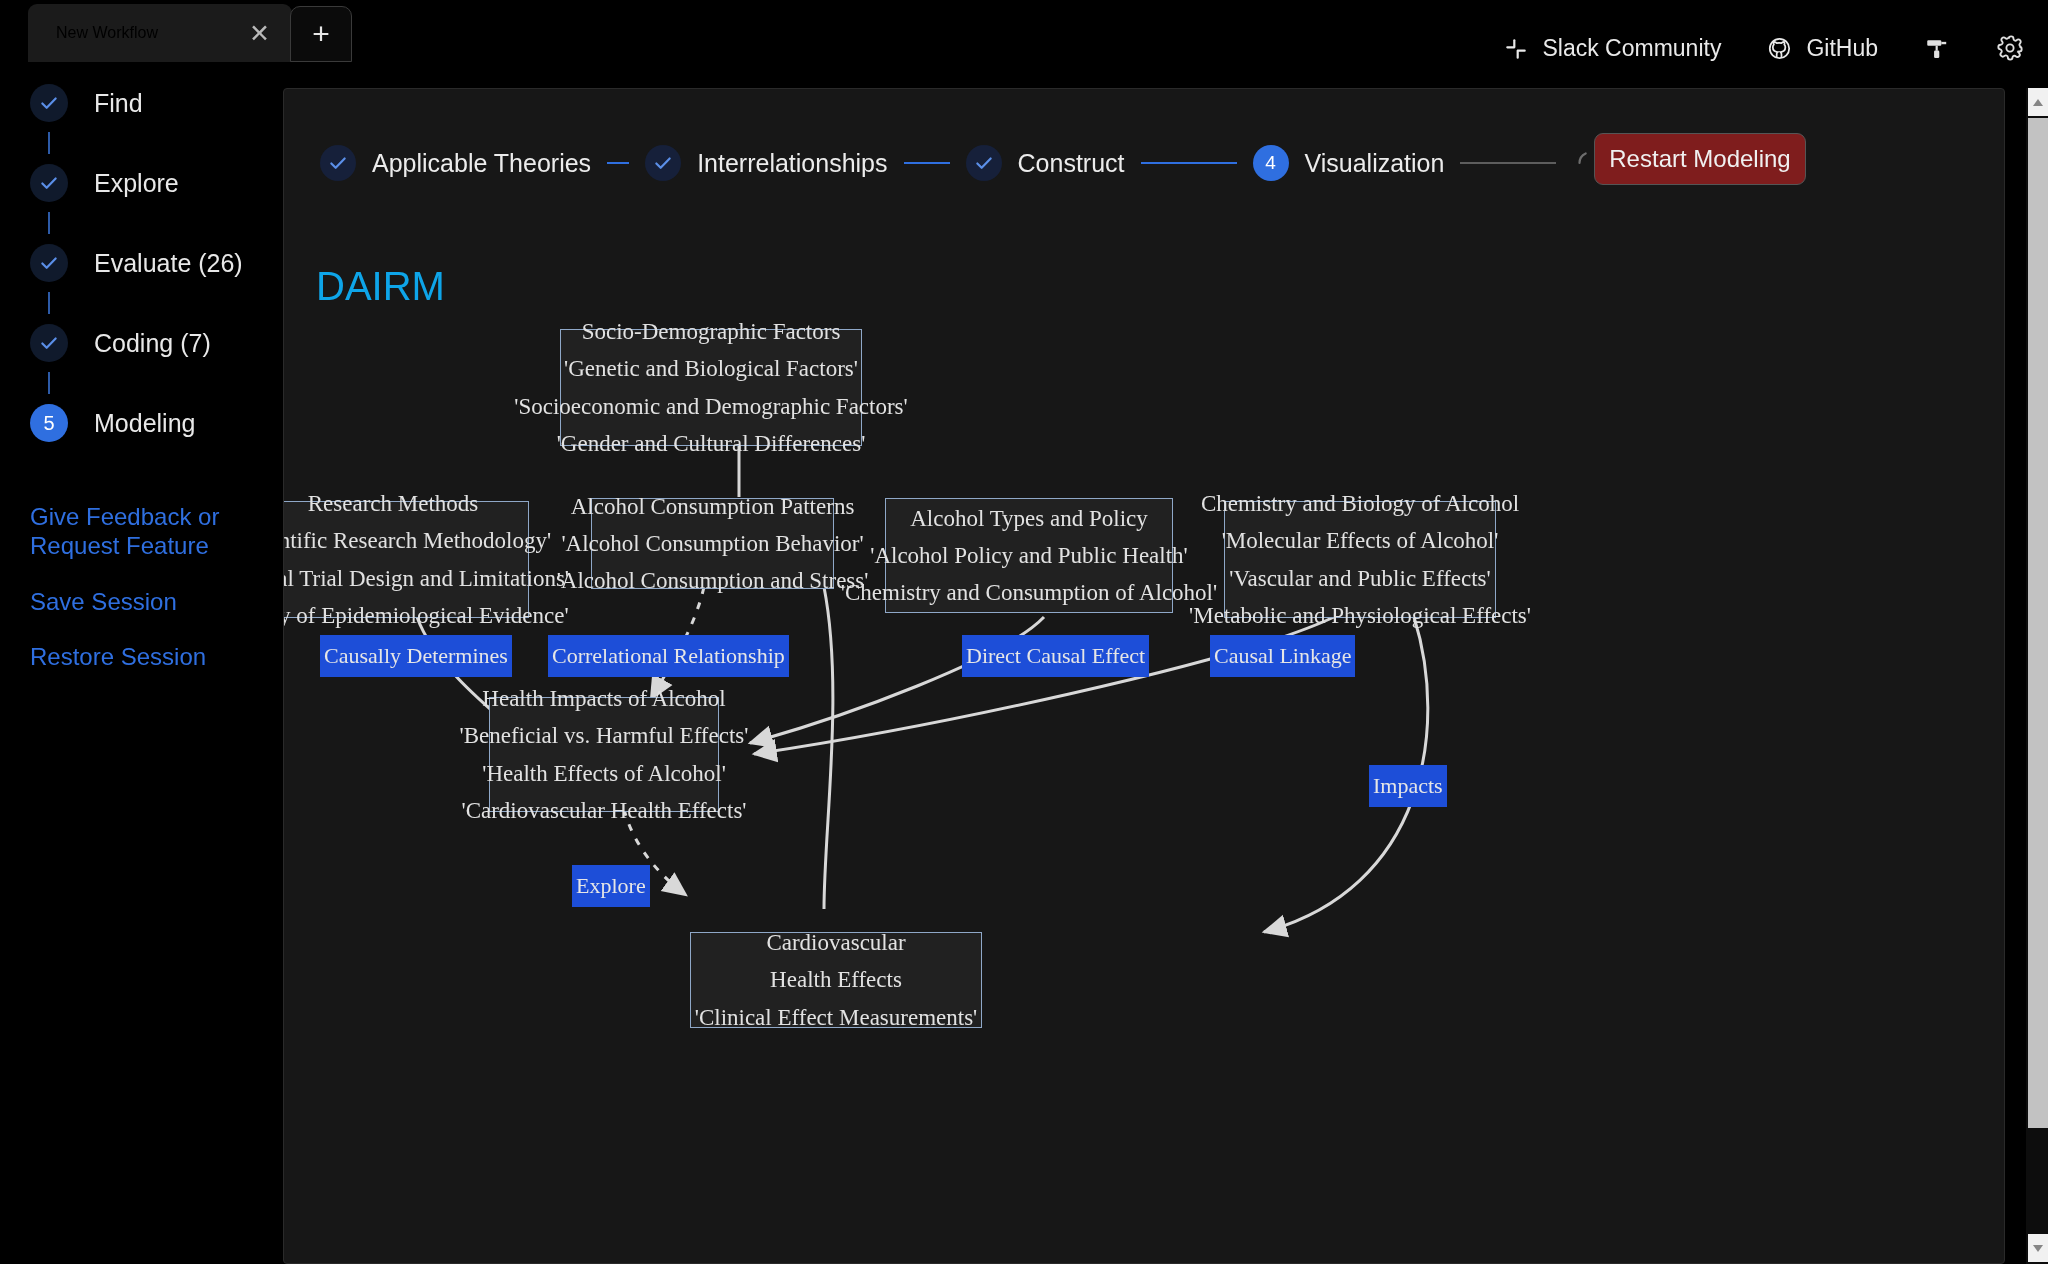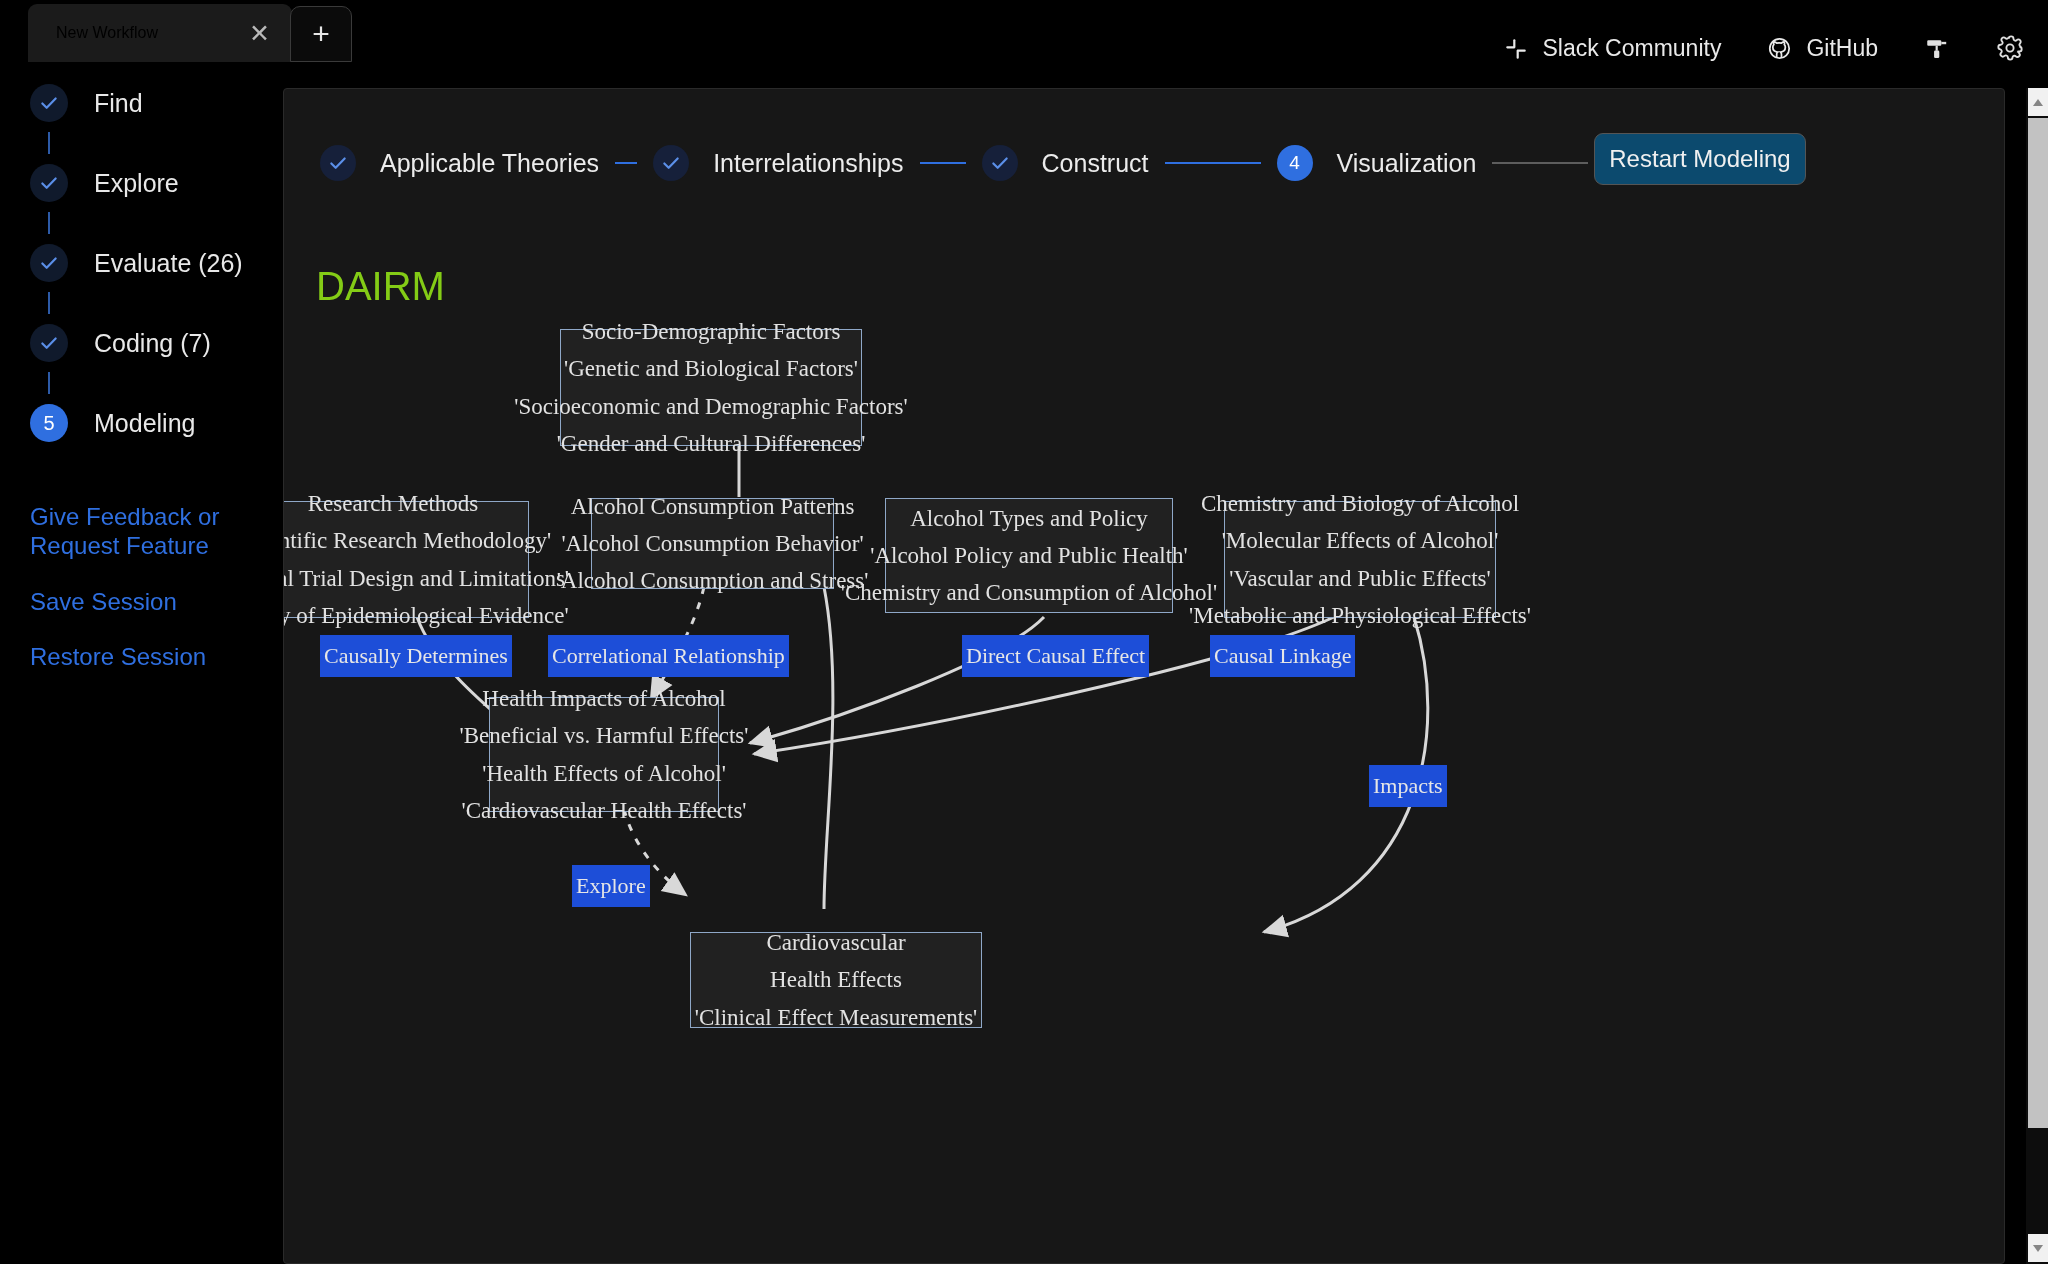--- a/index.html
+++ b/index.html
@@ -45,35 +45,35 @@
   .connector { width:2px; height:22px; background:#2d5ba8; margin-left:48px; }
   .side-links { margin-top:50px; padding-left:30px; }
   .side-link { color:#2f6fe0; font-size:24px; line-height:1.22; margin-bottom:26px; max-width:210px; }
 
   
   .panel {
     position:absolute; left:283px; top:88px; width:1722px; height:1176px;
     background:#171717; border:1px solid #2a2a2a; border-radius:4px; overflow:hidden;
   }
   .stepper { position:absolute; left:36px; top:56px; display:flex; align-items:center; }
-  .sitem { display:flex; align-items:center; gap:24px; }
+  .sitem { display:flex; align-items:center; gap:16px; }
   .sbullet { width:36px; height:36px; border-radius:50%; display:flex; align-items:center; justify-content:center; flex:none; }
   .sbullet.done { background:#16203a; }
   .sbullet.cur { background:#2f6fe0; color:#fff; font-size:19px; }
   .sbullet.pend { background:transparent; }
   .slabel { color:#ececec; font-size:25px; white-space:nowrap; }
   .slabel.dim { color:#8b8b8b; }
   .sline { height:2px; background:#2f6fe0; margin:0 16px; }
   .sline.grey { background:#5d5d5d; }
   .restart {
     position:absolute; left:1310px; top:44px; width:212px; height:52px;
-    border:1px solid #555; border-radius:9px; background:#0c4a6e;
+    border:1px solid #555; border-radius:9px; background:#7f1d1d;
     color:#f0f0f0; font-size:24px; display:flex; align-items:center; justify-content:center;
   }
-  .graph-title { position:absolute; left:32px; top:175px; color:#84cc16; font-size:40px; }
+  .graph-title { position:absolute; left:32px; top:175px; color:#0ea5e9; font-size:40px; }
 
   
   .canvas { position:absolute; left:0; top:0; width:1722px; height:1176px; }
   .node {
     position:absolute; border:1px solid #8fa8c8; background:#212121;
     font-family:"Liberation Serif", serif; color:#e2e2e2;
     display:flex; flex-direction:column; align-items:center; justify-content:center;
     text-align:center; line-height:1.62; font-size:23px;
   }
   .node div { white-space:nowrap; }

